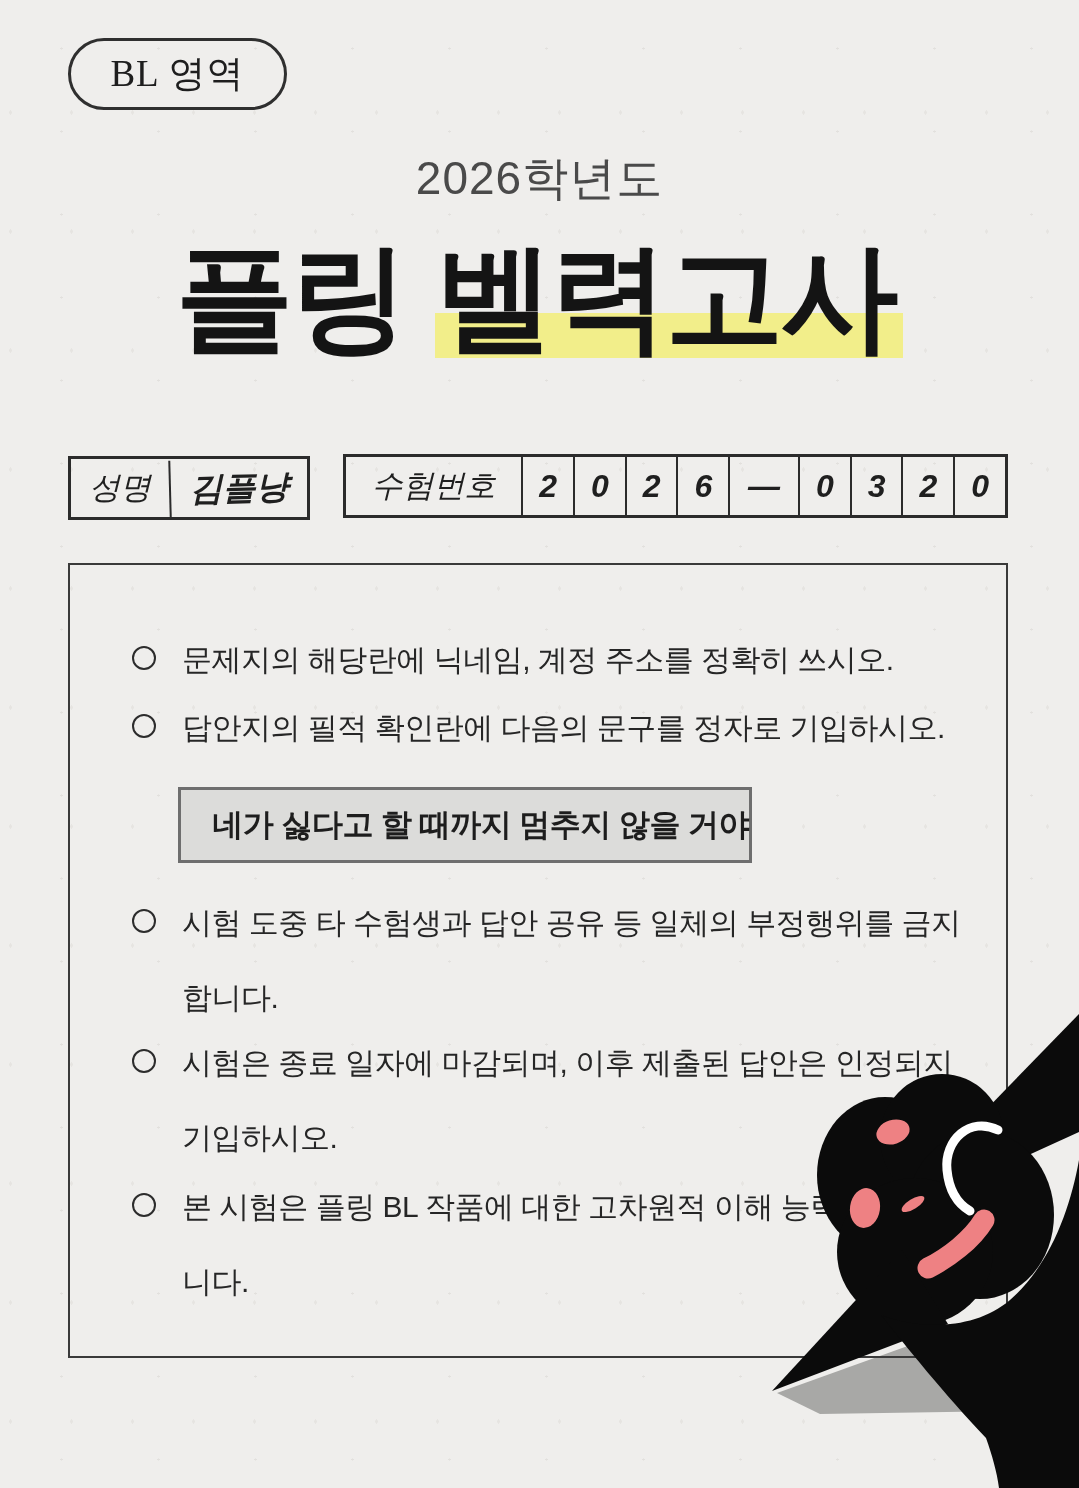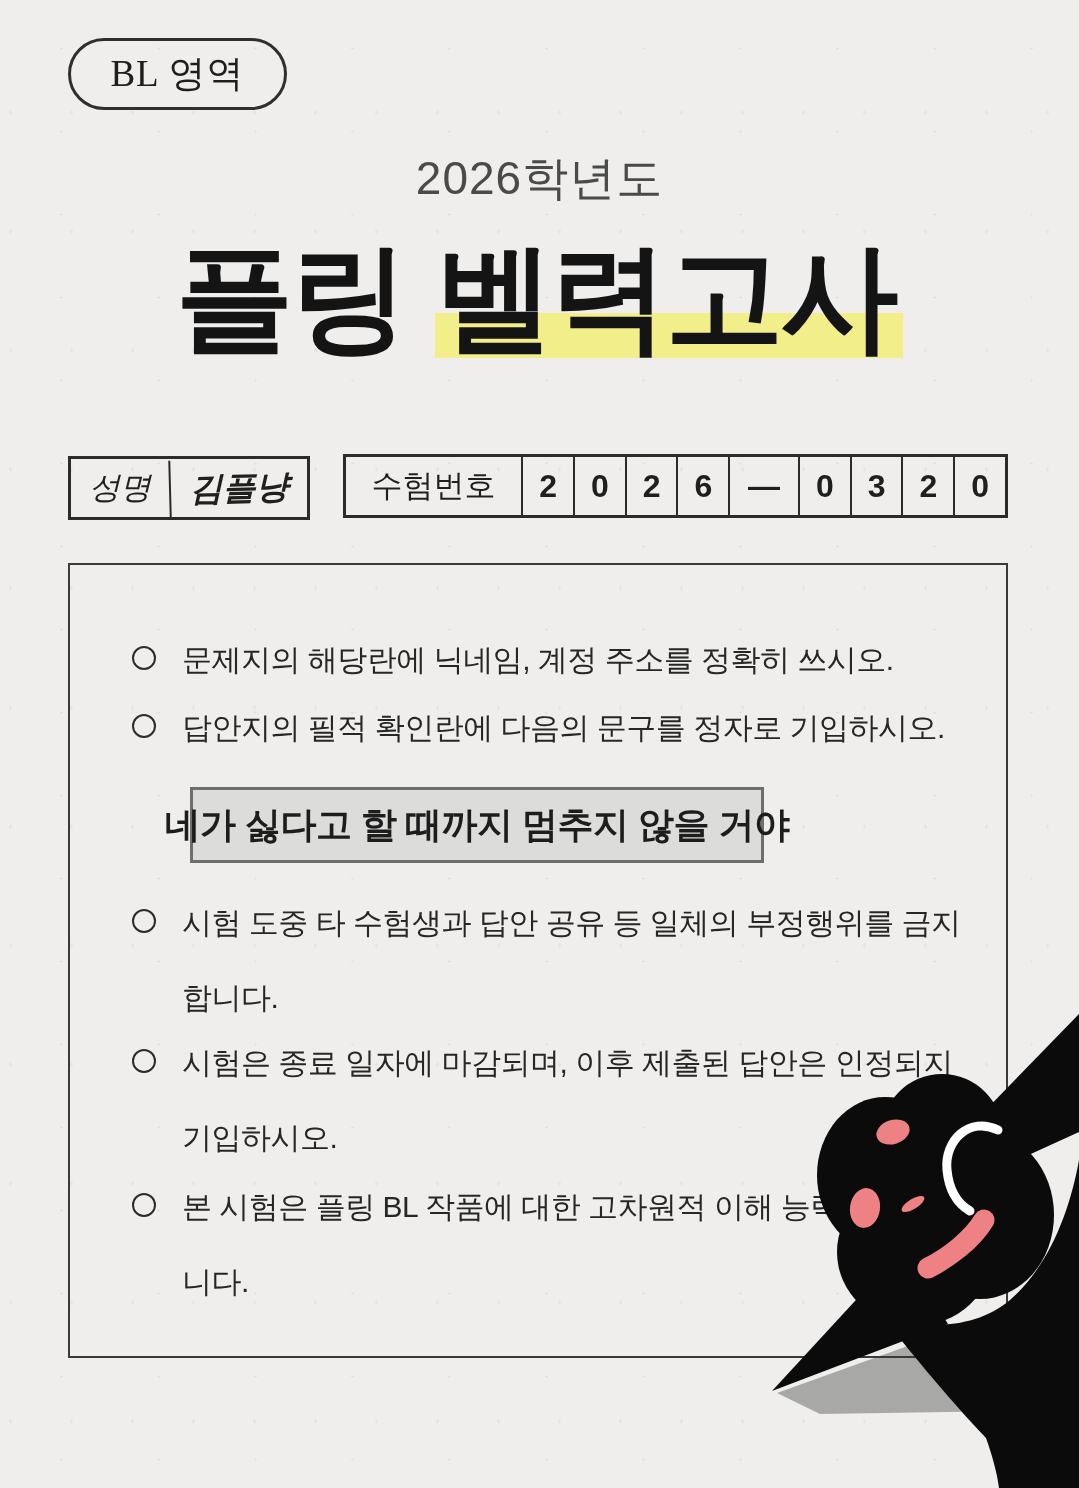--- a/index.html
+++ b/index.html
@@ -48,21 +48,21 @@
     font-size:31px;color:#1f1f1f;z-index:3;
   }
   .tbl .cell{
     display:flex;align-items:center;justify-content:center;
     box-sizing:border-box;height:100%;
   }
   .tbl .cell + .cell{border-left:2.5px solid #2b2b2b;}
   .name-tbl{left:68px;top:456px;width:242px;font-style:italic;}
   .name-tbl .c-label{width:98px;}
   .name-tbl .c-value{flex:1;font-weight:700;font-size:33px;transform:rotate(-1.5deg);}
-  .num-tbl{left:343px;top:454px;width:665px;}
+  .num-tbl{left:343px;top:454px;width:665px;font-style:italic;}
   .num-tbl .c-label{width:176px;}
   .num-tbl .c-digit{width:52px;font-weight:600;font-size:32px;}
   .num-tbl .c-dash{width:70px;}
   
   .inst-box{
     position:absolute;left:68px;top:563px;
     width:940px;height:795px;
     border:2.5px solid #3a3a3a;box-sizing:border-box;
     z-index:6;background:transparent;
   }
@@ -73,25 +73,25 @@
     letter-spacing:-0.5px;white-space:nowrap;
   }
   .inst-line.l2{top:64px;margin-top:11px;}
   .marker{
     position:absolute;left:62px;top:7px;
     width:24px;height:24px;border:2.5px solid #2c2c2c;border-radius:50%;
     box-sizing:border-box;
   }
   .i1{top:74px;}  .i2{top:142px;}  .i3{top:337px;}  .i4{top:477px;}  .i5{top:621px;}
   .quote-box{
-    position:absolute;left:120px;top:222px;
+    position:absolute;left:108px;top:222px;
     width:574px;height:76px;box-sizing:border-box;
     background:#dcdcda;border:3px solid #6e6e6e;
-    display:flex;align-items:center;justify-content:center;
-    font-size:36px;font-weight:700;color:#1d1d1d;letter-spacing:-0.5px;
+    display:flex;align-items:center;justify-content:flex-end;
+    font-size:31px;font-weight:700;color:#1d1d1d;letter-spacing:-0.5px;
     white-space:nowrap;
   }
   
   .shadow-svg{position:absolute;left:680px;top:1000px;width:399px;height:488px;z-index:4;}
   .cat-svg{position:absolute;left:680px;top:1000px;width:399px;height:488px;z-index:8;}
 </style>
 </head>
 <body>
 
 <div class="page">

